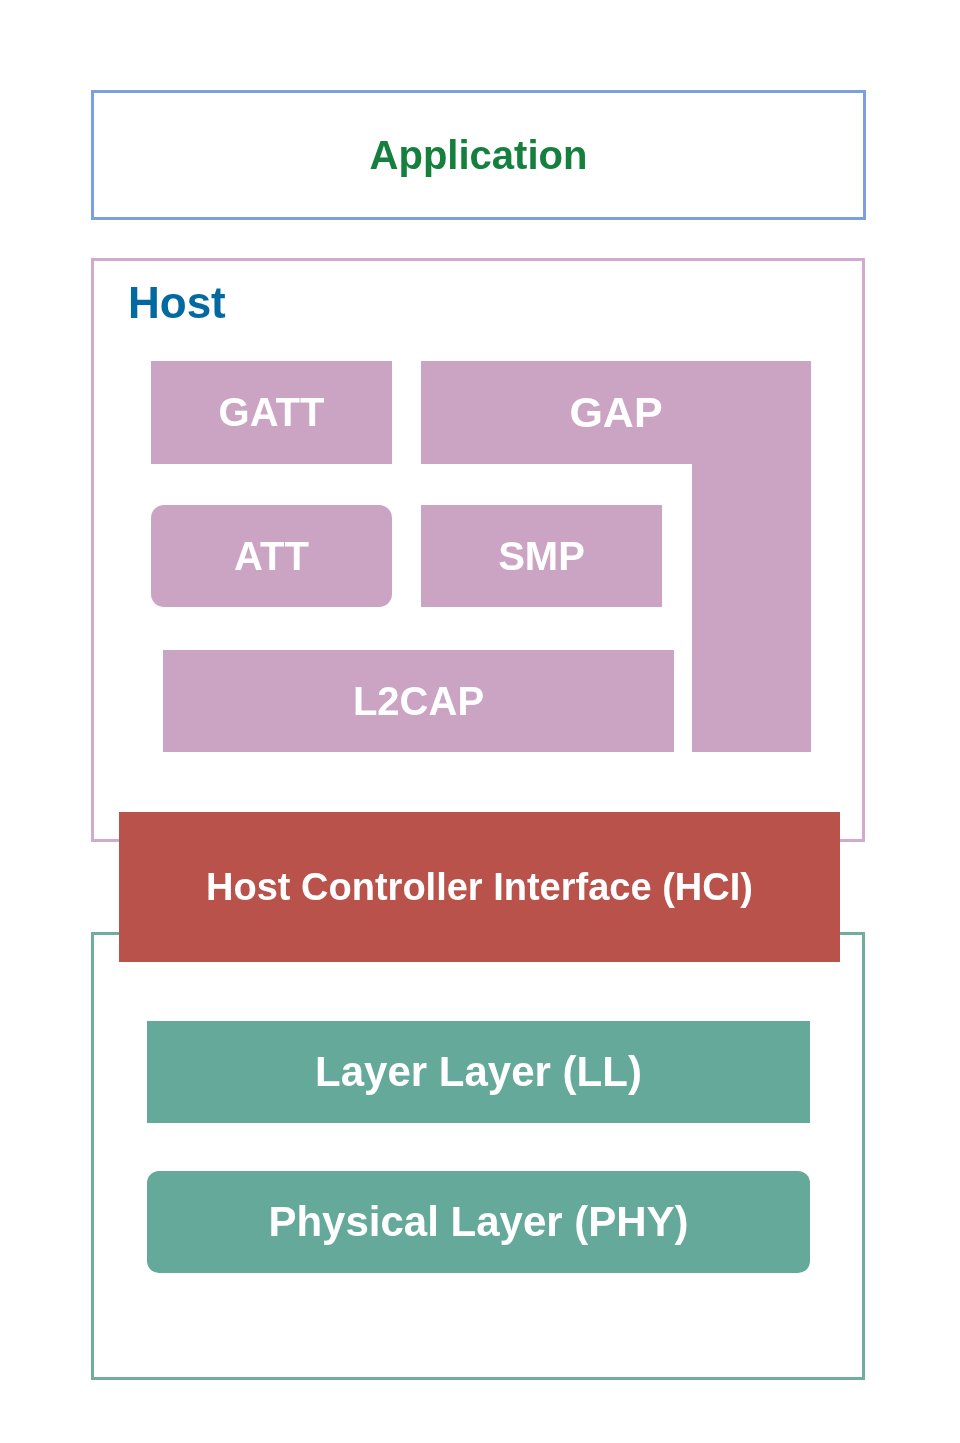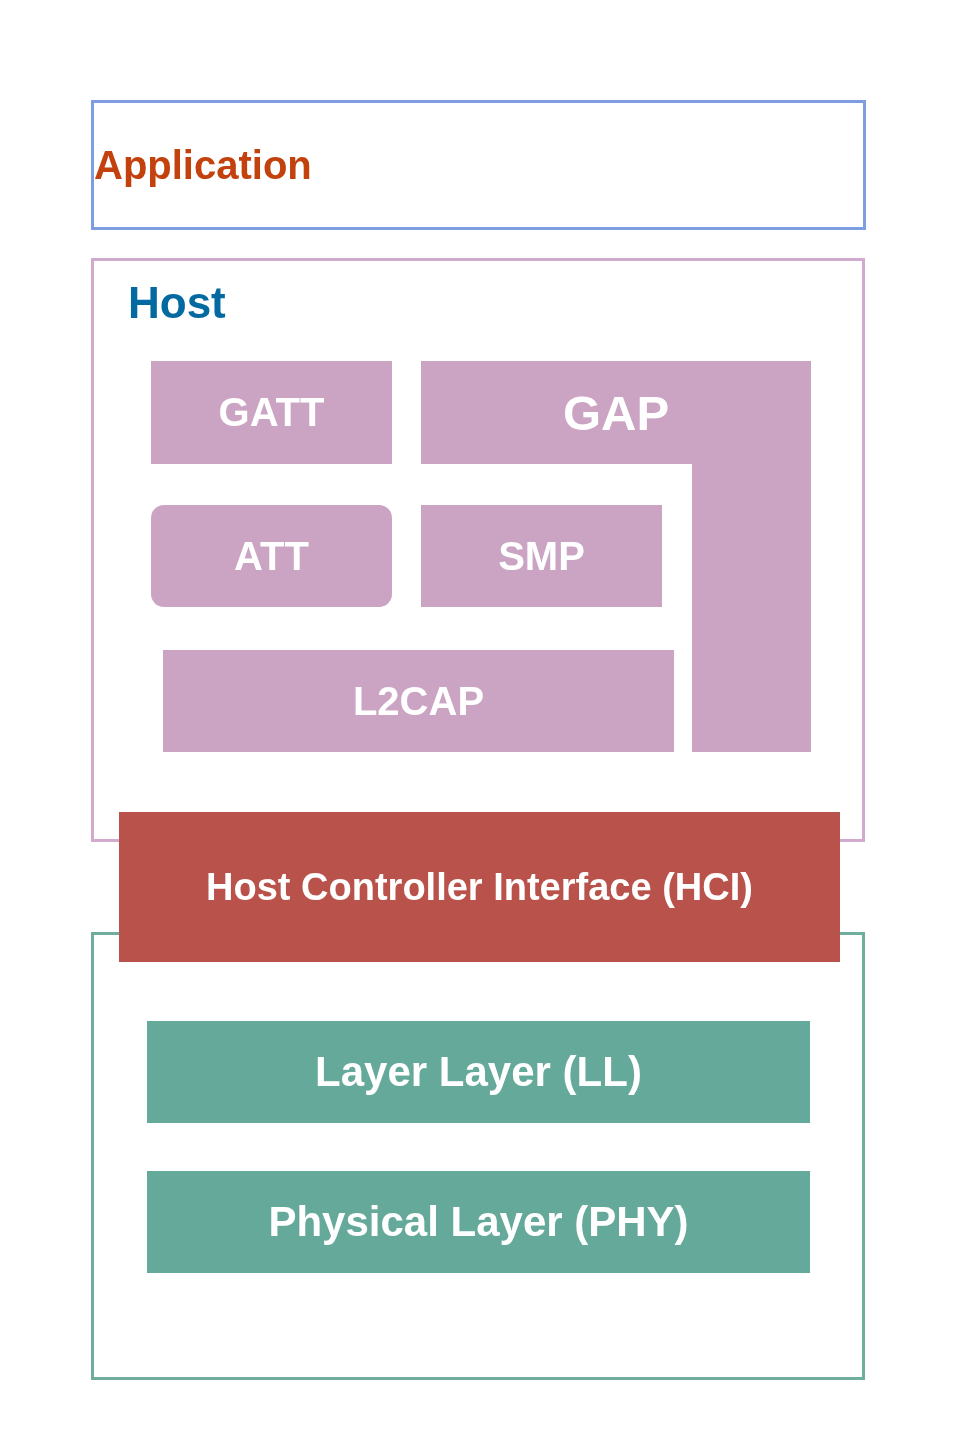--- a/index.html
+++ b/index.html
@@ -13,25 +13,25 @@
     height: 1443px;
     background: #ffffff;
     font-family: "Liberation Sans", sans-serif;
     font-weight: 700;
     overflow: hidden;
   }
   .abs { position: absolute; }
 
   
   .app-box {
-    left: 91px; top: 100px;
+    left: 91px; top: 90px;
     width: 769px; height: 124px;
     border: 3px solid #7d9fe2;
-    display: flex; align-items: center; 
-    color: #c2410c;
+    display: flex; align-items: center; justify-content: center;
+    color: #15803d;
     font-size: 40px;
   }
 
   
   .host-box {
     left: 91px; top: 258px;
     width: 768px; height: 578px;
     border: 3px solid #d2aacd;
   }
   .host-label {
@@ -50,21 +50,21 @@
   }
   .gatt  { left: 57px;  top: 100px; width: 241px; height: 103px; }
   .att   { left: 57px;  top: 244px; width: 241px; height: 102px; border-radius: 13px; }
   .smp   { left: 327px; top: 244px; width: 241px; height: 102px; }
   .l2cap { left: 69px;  top: 389px; width: 511px; height: 102px; }
 
   .gap-wrap { left: 327px; top: 100px; width: 390px; height: 391px; }
   .gap-main {
     left: 0; top: 0; width: 390px; height: 103px;
     background: #cba3c3;
-    color: #ffffff; font-size: 49px;
+    color: #ffffff; font-size: 43px;
     display: flex; align-items: center; justify-content: center;
   }
   .gap-strip {
     left: 271px; top: 0; width: 119px; height: 391px;
     background: #cba3c3;
   }
 
   
   .hci-bar {
     left: 119px; top: 812px;
@@ -83,21 +83,21 @@
     width: 768px; height: 442px;
     border: 3px solid #6fae9f;
   }
   .tblock {
     background: #64a99a;
     color: #ffffff;
     font-size: 42px;
     display: flex; align-items: center; justify-content: center;
   }
   .ll-bar  { left: 53px; top: 86px;  width: 663px; height: 102px; }
-  .phy-bar { left: 53px; top: 236px; width: 663px; height: 102px; }
+  .phy-bar { left: 53px; top: 236px; width: 663px; height: 102px; border-radius: 12px; }
   .controller-label {
     left: 34px; top: 376px;
     font-size: 44px;
     line-height: 1.1;
     color: #5fa794;
   }
 </style>
 </head>
 <body>
 

